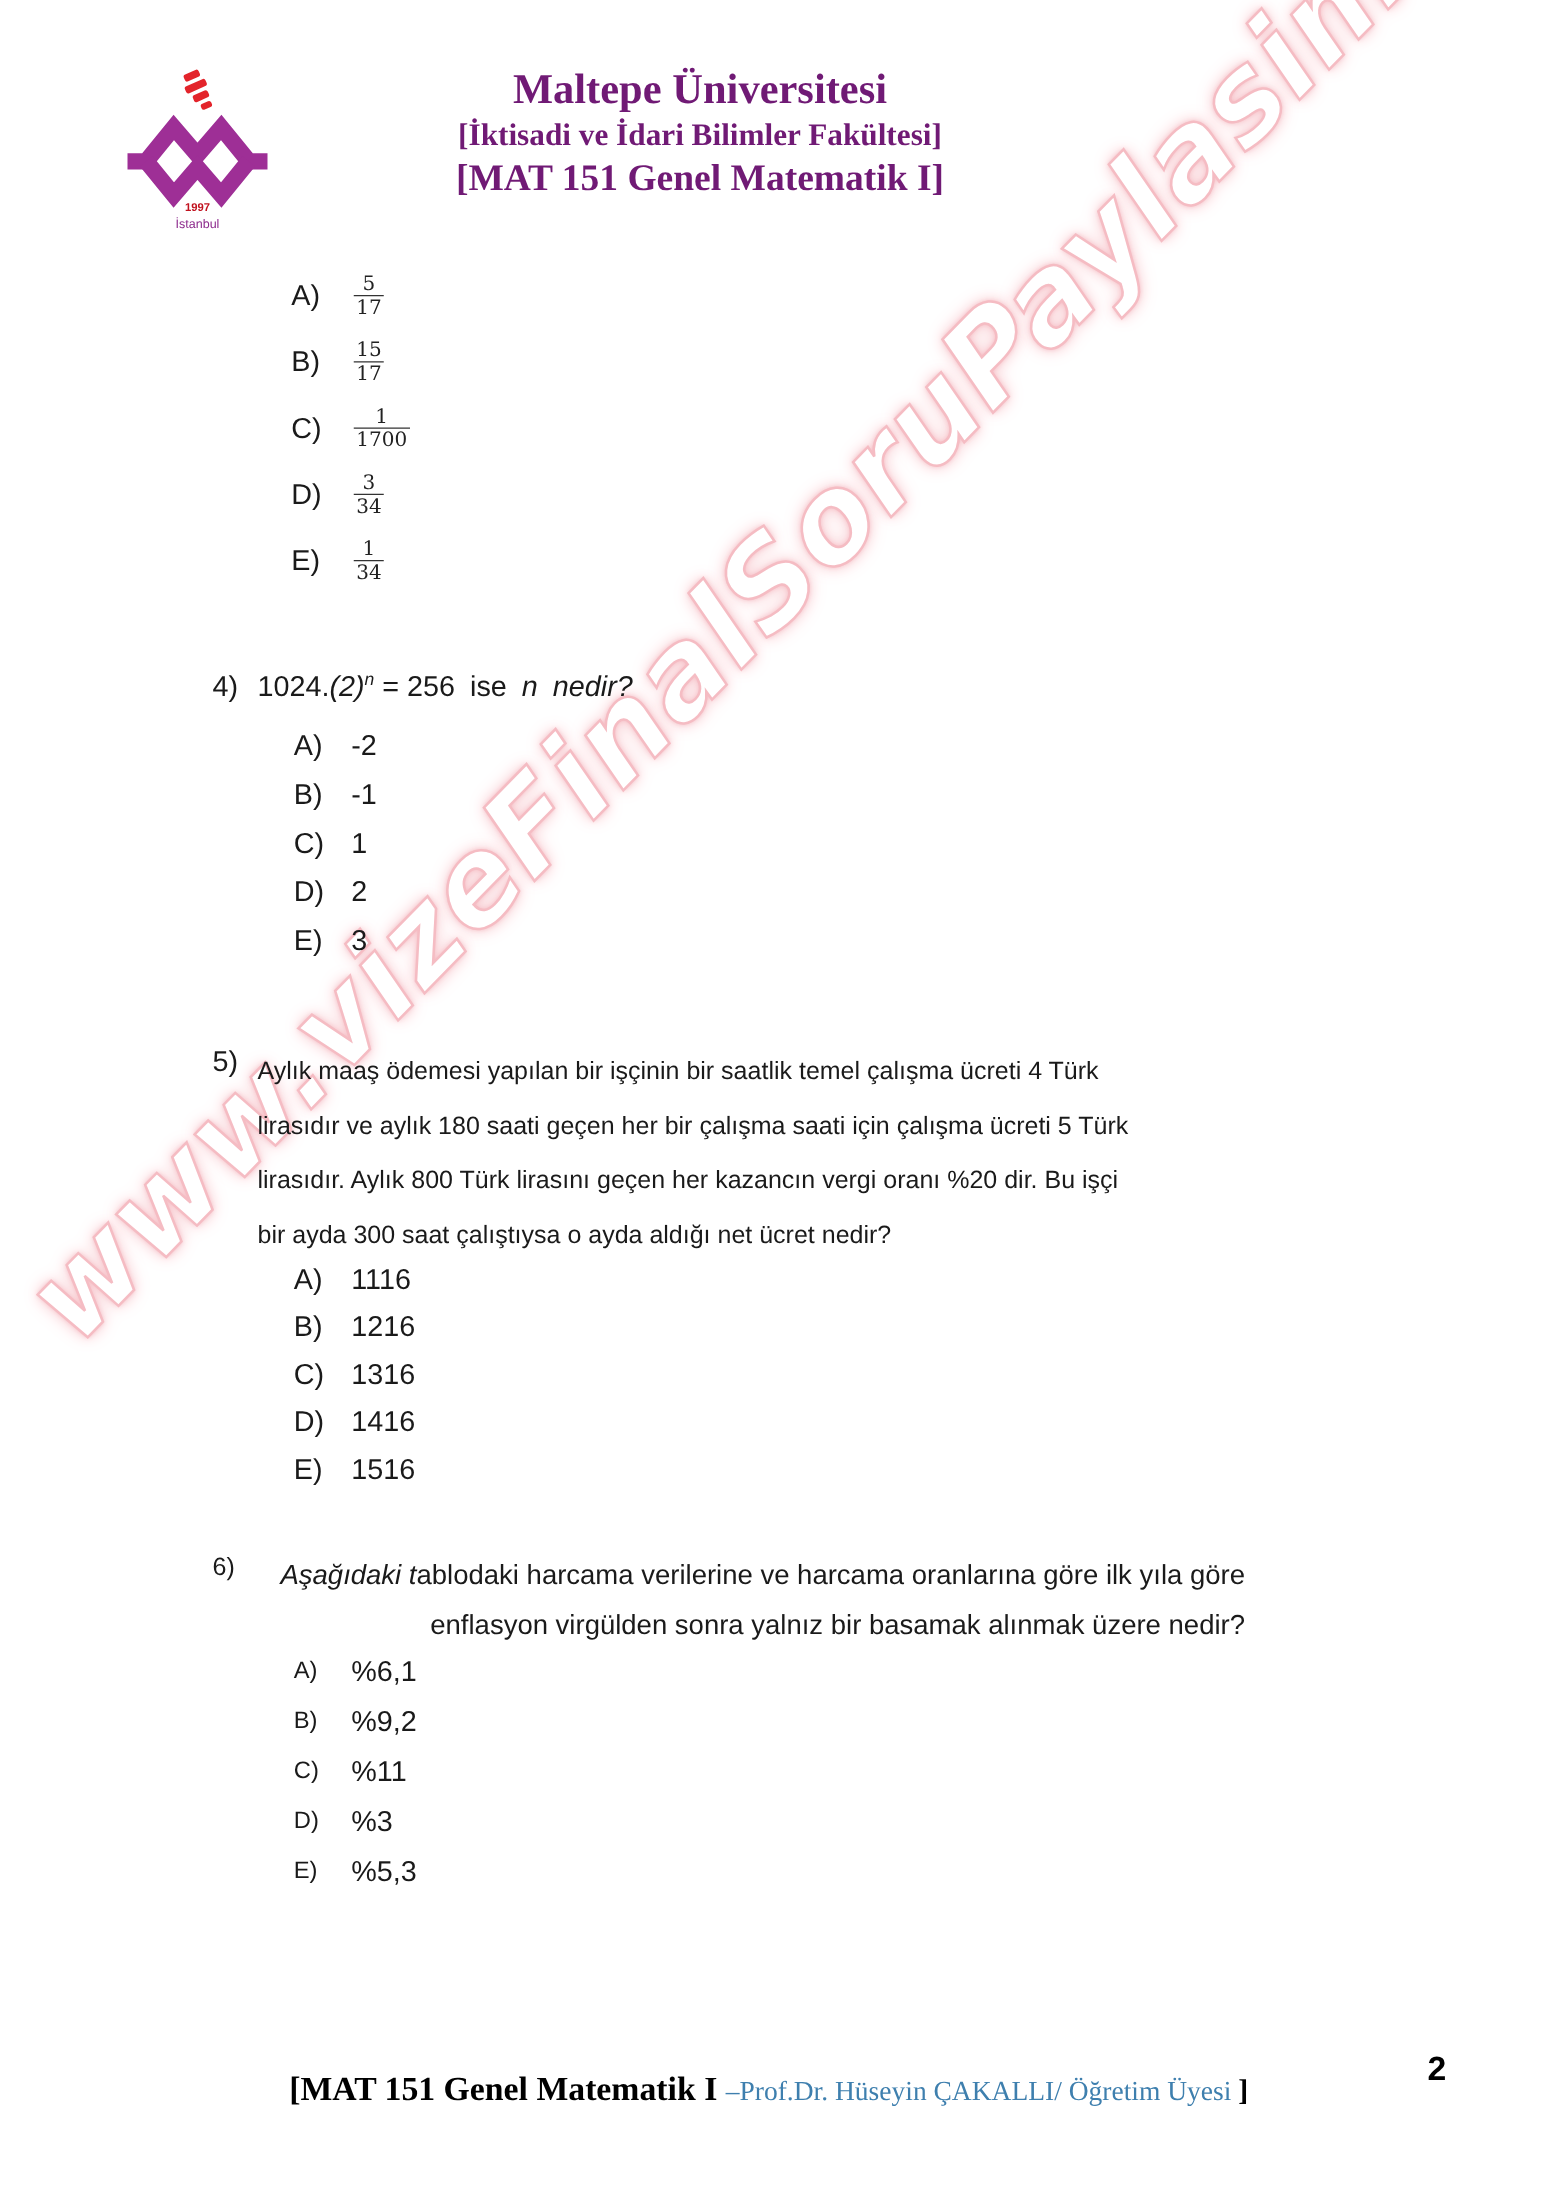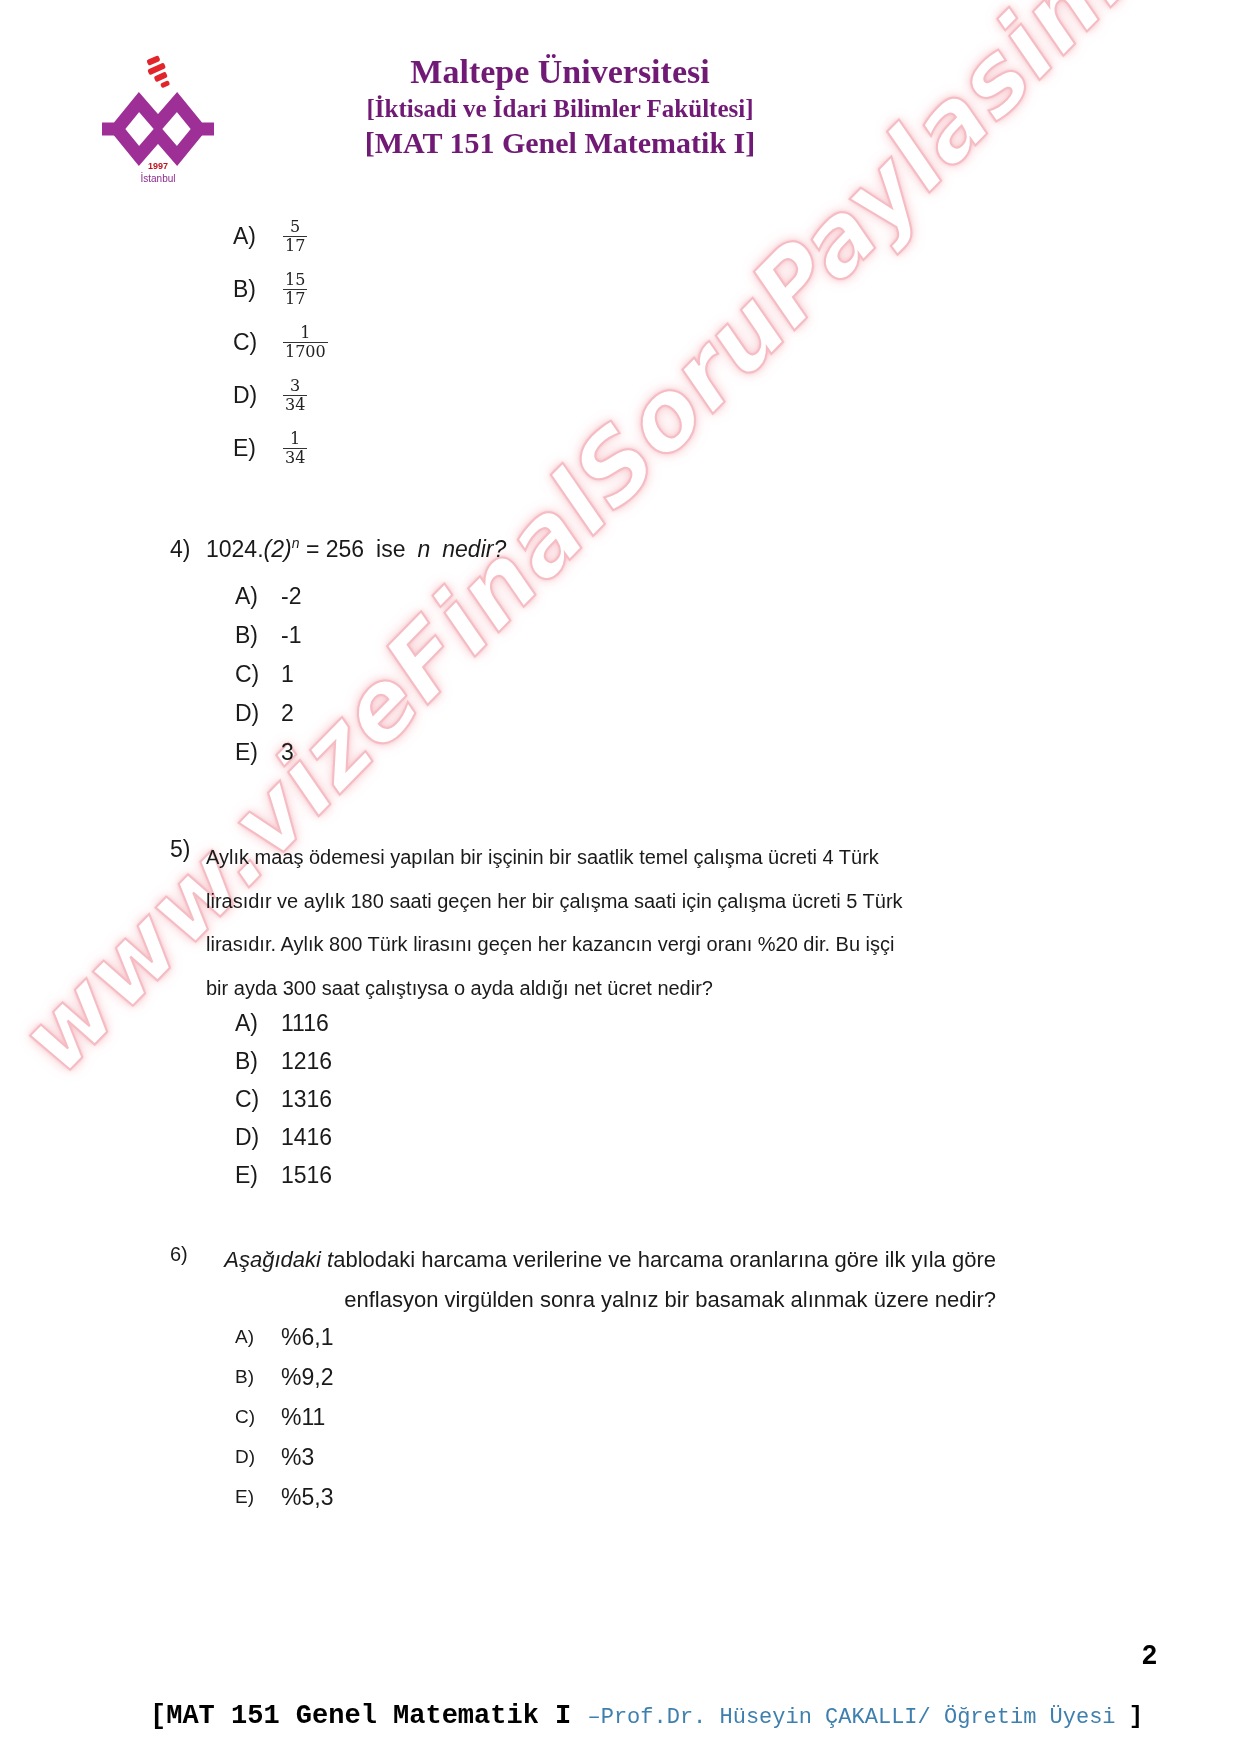--- a/index.html
+++ b/index.html
@@ -60,22 +60,22 @@
 
   .q6{left:170px;top:1240px;}
   .q6 .q-num{font-size:20px;padding-top:3px;}
   .q6 .body{width:790px;font-size:22px;line-height:40px;text-align:right;}
   .q6 .it{font-style:italic;}
   .q6-opts{left:235px;top:1317px;}
   .q6-opts .opt-row{height:40px;}
   .q6-opts .opt-label{font-size:19px;}
 
   
-  .footer{left:150px;top:1701px;width:930px;text-align:center;
-    font-family:Liberation Mono, monospace;white-space:nowrap;}
+  .footer{left:150px;top:1656px;width:930px;text-align:center;
+    font-family:Liberation Serif, serif;white-space:nowrap;}
   .footer .f-bold{font-weight:bold;font-size:27px;color:#000;}
   .footer .f-blue{font-size:22px;color:#3e7fae;}
   .footer .f-end{font-size:24px;color:#000;font-weight:bold;}
   .page-num{left:1142px;top:1640px;font-size:27px;font-weight:bold;color:#000;}
 </style>
 </head>
 <body>
 
 <div class="watermark">www.vizeFinalSoruPaylasimi.com</div>
 

